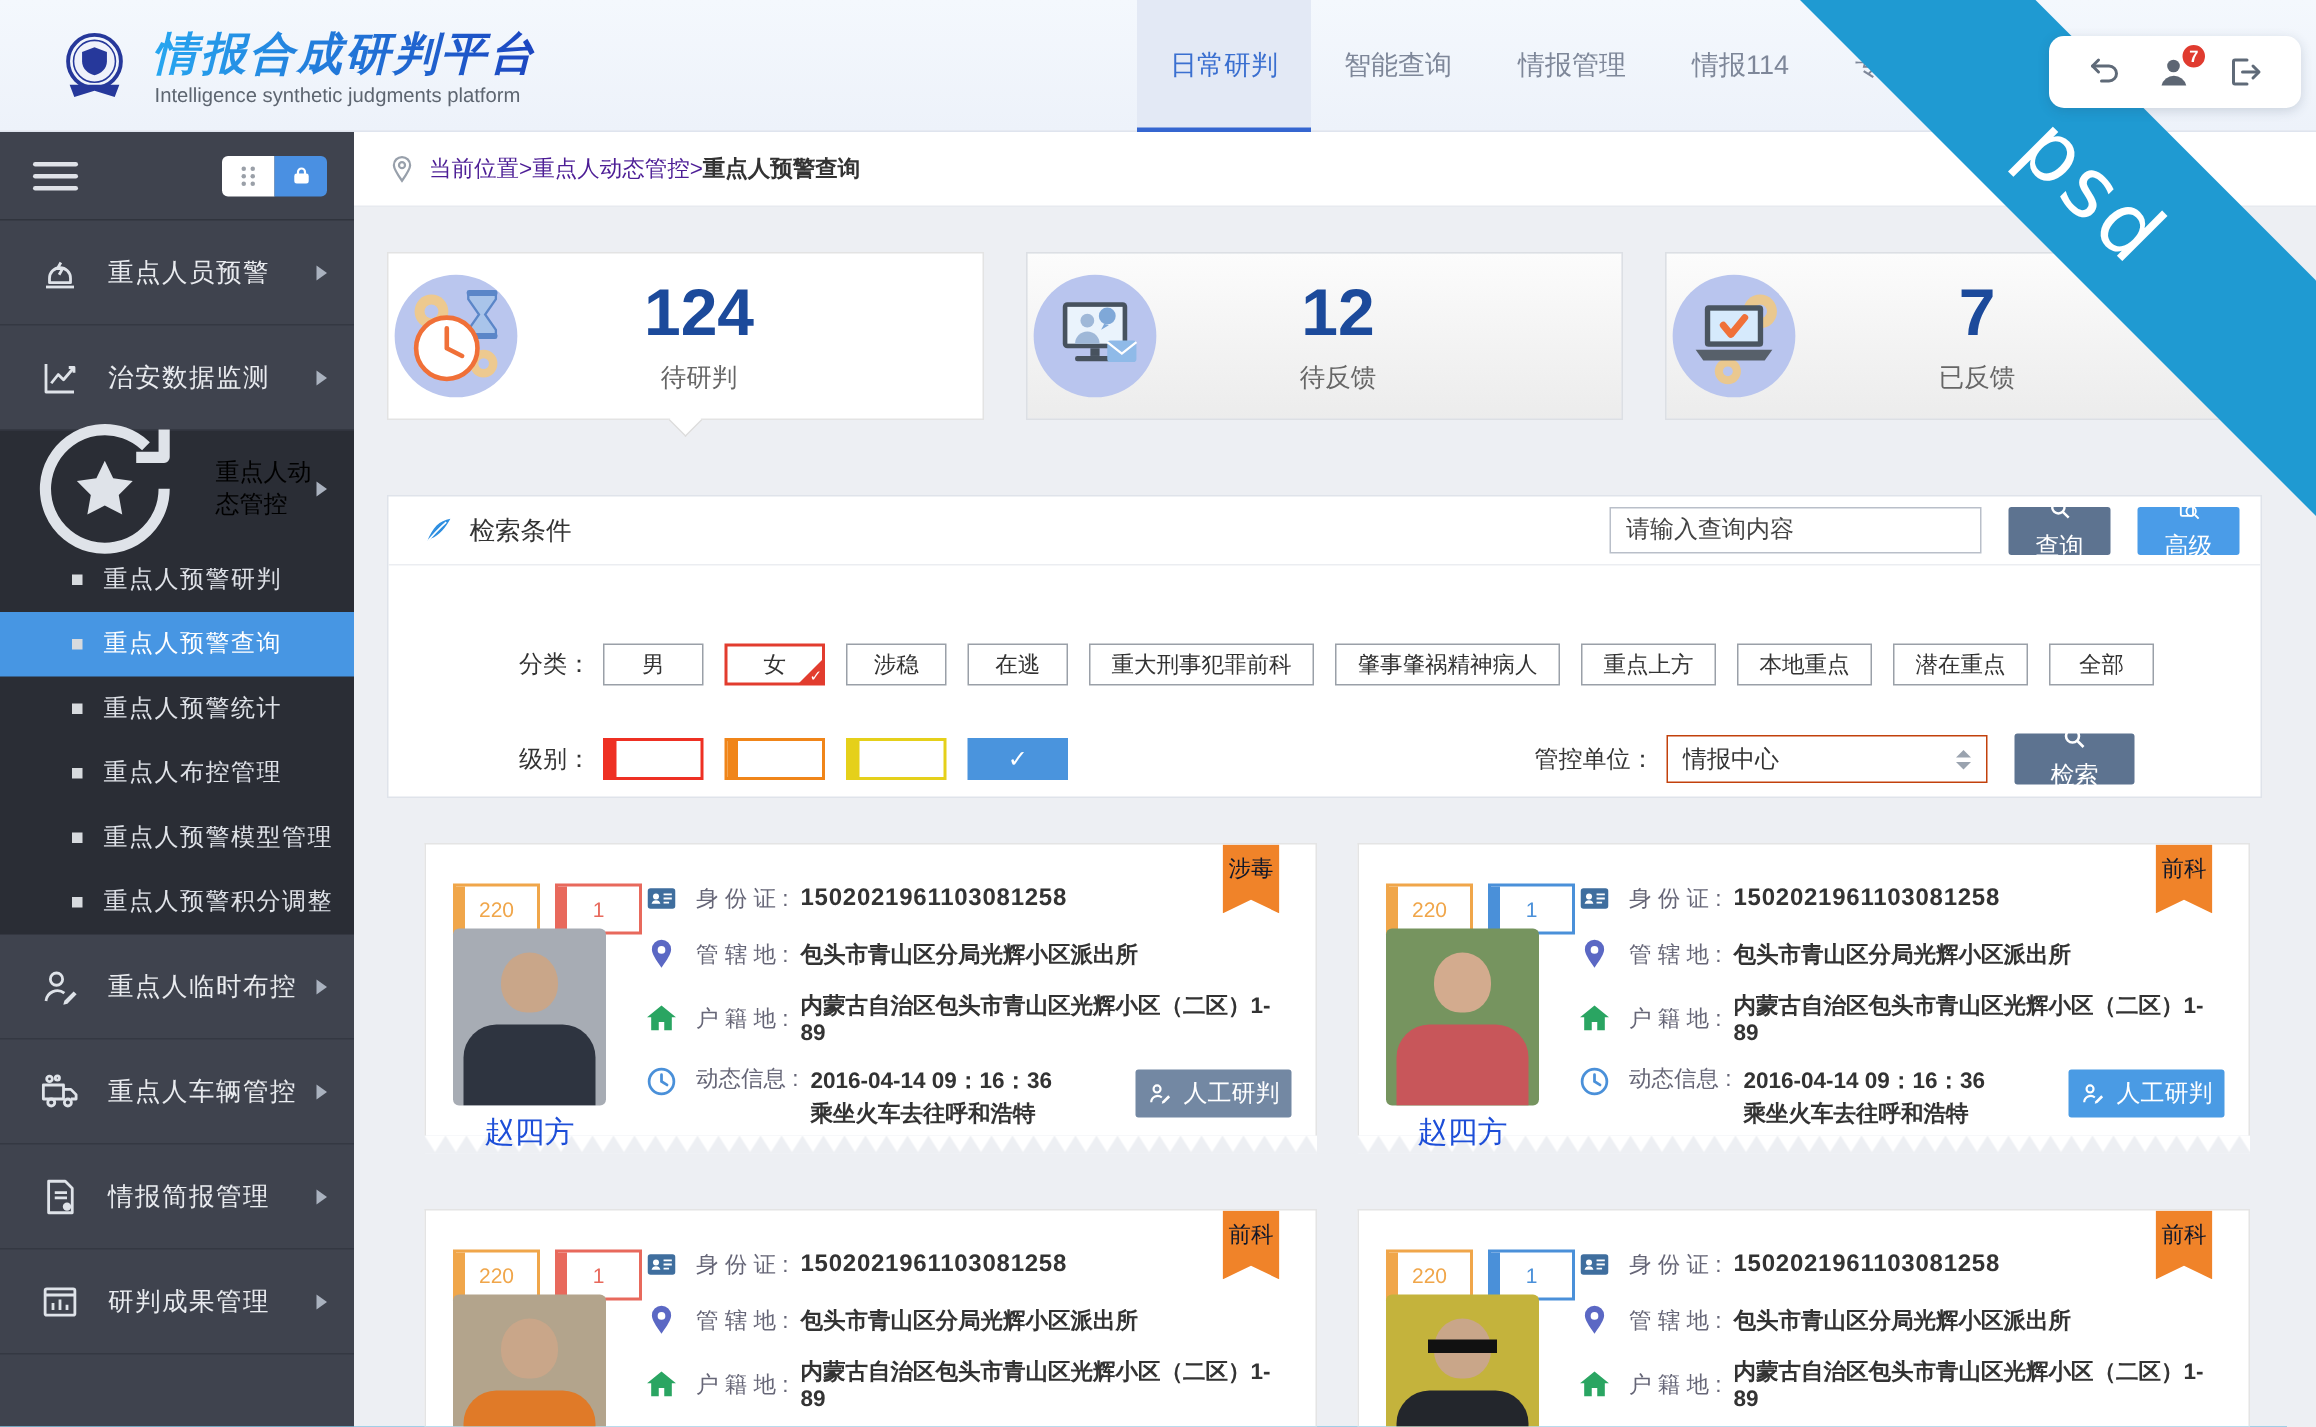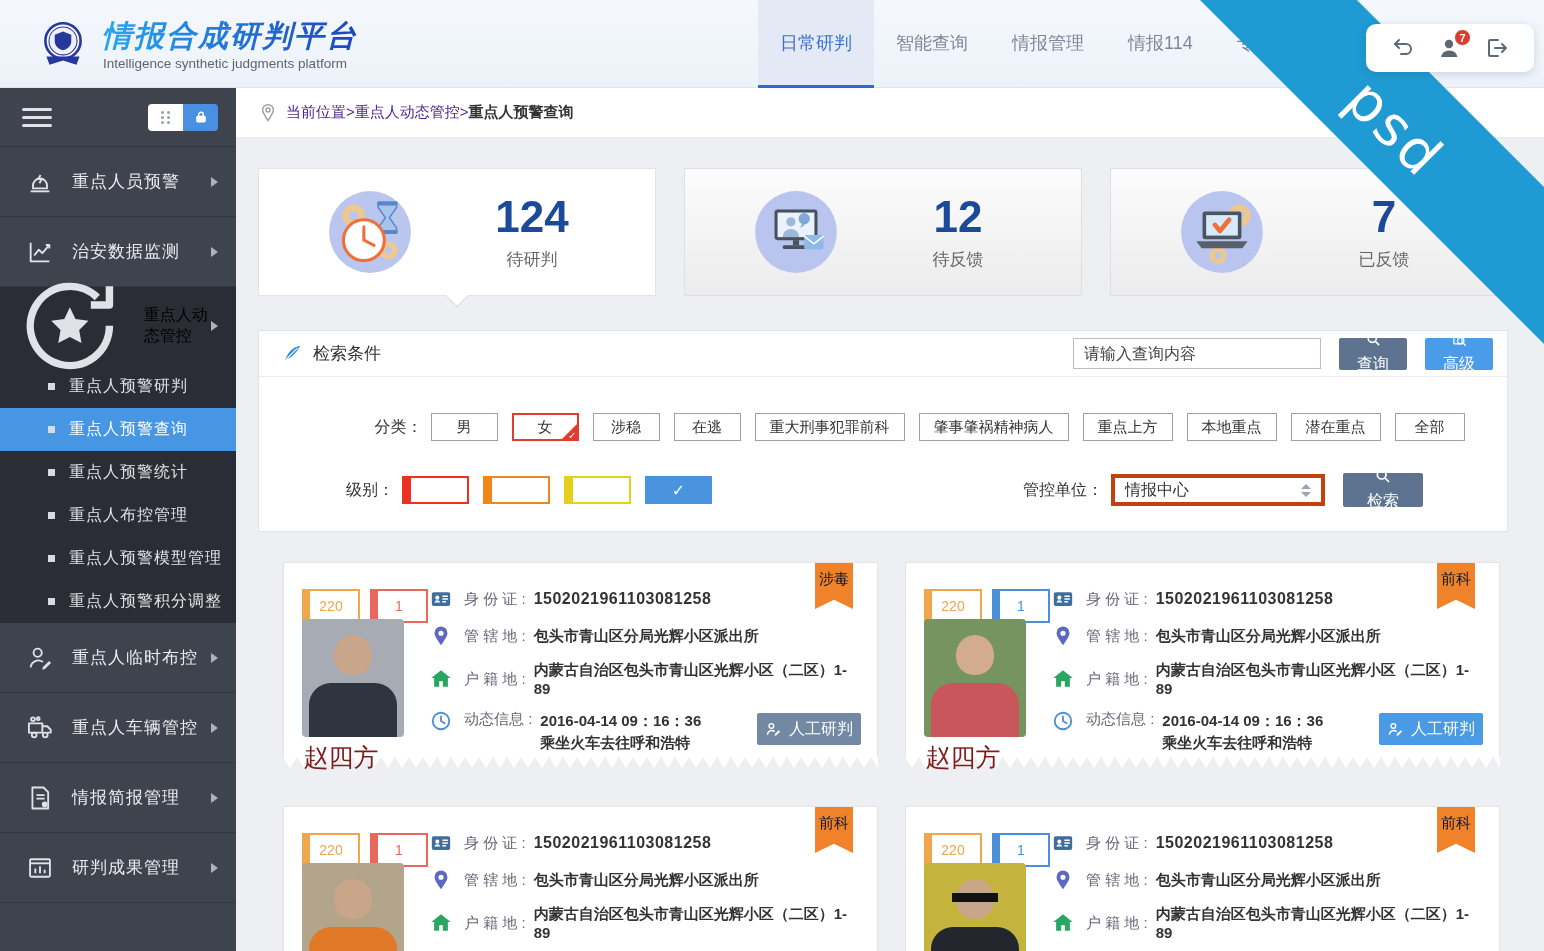--- a/index.html
+++ b/index.html
@@ -68,22 +68,22 @@
     border-bottom:1px solid #e7eaef; display:flex; align-items:center; padding-left:22px; z-index:5; }
   .bc-pin { width:20px; height:20px; margin-right:8px; }
   .bc-prefix { font-size:15px; color:#4c1d95; }
   .bc-current { font-size:15px; color:#333; font-weight:bold; }
 
   
   .content { position:absolute; left:236px; top:138px; width:1308px; height:813px; background:#edeff3; overflow:hidden; }
 
   
   .stats { position:absolute; left:22px; top:30px; display:flex; gap:28px; }
-  .scard { width:398px; height:128px; border:1px solid #dcdfe4; background:linear-gradient(#fcfcfc,#ececec);
-    display:flex; align-items:center; padding-left:66px; position:relative; cursor:pointer; }
+  .scard { width:398px; height:112px; border:1px solid #dcdfe4; background:linear-gradient(#fcfcfc,#ececec);
+    display:flex; align-items:center; position:relative; cursor:pointer; }
   .scard.active { background:#fff; border-color:#e3e3e3; }
   .scard .pointer { position:absolute; left:50%; bottom:-9px; width:16px; height:16px; background:#fff;
     border-right:1px solid #dcdcdc; border-bottom:1px solid #dcdcdc; transform:translateX(-50%) rotate(45deg); }
   .sicon-big { width:90px; height:90px; flex:none; }
   .snum { margin-left:62px; text-align:center; min-width:110px; }
   .snum .v { font-size:44px; font-weight:bold; color:#1c4a9b; line-height:46px; }
   .snum .l { font-size:17px; color:#666; margin-top:8px; }
 
   
   .fpanel { position:absolute; left:22px; top:192px; width:1250px; height:202px; background:#fff; border:1px solid #dfe3ea; }
@@ -93,40 +93,40 @@
   .fsearch { margin-left:auto; display:flex; align-items:center; }
   .fsearch input { width:248px; height:31px; border:1px solid #b9bfc9; padding:0 10px; font-size:16px; color:#333;
     font-family:inherit; outline:none; }
   .fsearch input::placeholder { color:#444; }
   .btn { height:32px; border:none; color:#fff; font-size:16px; font-family:inherit; display:inline-flex;
     align-items:center; justify-content:center; gap:7px; cursor:pointer; border-radius:2px; padding:0 12px; min-width:68px;flex-direction:column; }
   .btn svg { flex:none; }
   .btn-query { background:#5d7390; margin-left:18px; }
   .btn-adv { background:#4a9ce8; margin-left:18px; margin-right:6px; }
   .frow { display:flex; align-items:center; padding-left:87px; }
-  .frow1 { margin-top:36px;justify-content:center; }
+  .frow1 { margin-top:52px; }
   .frow2 { margin-top:32px; padding-right:84px; }
   .flabel { font-size:16px; color:#333; margin-right:8px; }
   .cat-btn { height:28px; border:1px solid #9aa0a8; background:#fff; color:#333; font-size:15px;
     font-family:inherit; margin-right:14px; cursor:pointer; padding:0 14px; position:relative; }
   .cat-btn.w4 { width:67px; padding:0; }
   .cat-btn.w8 { width:90px; padding:0; }
   .cat-btn.w5 { width:70px; padding:0; }
   .cat-btn.selected { border:2px solid #e23c2e; }
   .cat-btn.selected::after { content:""; position:absolute; right:-1px; bottom:-1px; width:0; height:0;
     border-left:17px solid transparent; border-bottom:17px solid #e23c2e; }
   .cat-btn.selected::before { content:"✓"; position:absolute; right:0; bottom:-2px; color:#fff; font-size:10px; z-index:1; }
   .chip { width:67px; height:28px; border:2px solid currentColor; background:#fff; margin-right:14px;
     position:relative; cursor:pointer; }
   .chip::before { content:""; position:absolute; left:0; top:0; bottom:0; width:7px; background:currentColor; }
   .chip.solid { border:none; color:#fff !important; display:flex; align-items:center; justify-content:center;
     font-size:16px; font-weight:bold; }
   .chip.solid::before { display:none; }
   .unit-wrap { margin-left:auto; display:flex; align-items:center; }
-  .select { width:214px; height:32px; border:4px solid #c2410c; background:#fff; display:flex; align-items:center;
+  .select { width:214px; height:32px; border:1px solid #c2410c; background:#fff; display:flex; align-items:center;
     padding:0 10px; font-size:16px; color:#333; cursor:pointer; }
   .sel-arrows { margin-left:auto; display:flex; flex-direction:column; gap:3px; }
   .sel-arrows .up { width:0; height:0; border-bottom:5px solid #9aa3af; border-left:5px solid transparent; border-right:5px solid transparent; }
   .sel-arrows .dn { width:0; height:0; border-top:5px solid #9aa3af; border-left:5px solid transparent; border-right:5px solid transparent; }
   .btn-search2 { background:#5d7390; margin-left:18px; height:34px; min-width:80px; }
 
   
   .cards { position:absolute; left:47px; top:424px; width:1217px; display:grid;
     grid-template-columns:595px 595px; column-gap:27px; row-gap:37px; }
   .pcard { position:relative; }
@@ -134,21 +134,21 @@
   .badges { position:absolute; left:18px; top:26px; display:flex; gap:10px; }
   .pbadge { width:58px; height:34px; border:2px solid currentColor; background:#fff; font-size:14px; font-weight:normal;
     display:flex; align-items:center; justify-content:center; position:relative; }
   .pbadge::before { content:""; position:absolute; left:0; top:0; bottom:0; width:6px; background:currentColor; }
   .ptag { position:absolute; right:24px; top:0; width:38px; height:46px; color:#0f172a; font-size:15px;
     text-align:center; padding-top:7px; clip-path:polygon(0 0,100% 0,100% 100%,50% 80%,0 100%); z-index:2; }
   .photo { position:absolute; left:18px; top:56px; width:102px; height:118px; border-radius:4px; overflow:hidden; }
   .ph-head { position:absolute; left:50%; top:16px; transform:translateX(-50%); width:38px; height:40px; border-radius:50% 50% 46% 46%; }
   .ph-body { position:absolute; left:50%; bottom:0; transform:translateX(-50%); width:88px; height:54px; border-radius:22px 22px 0 0; }
   .censor { position:absolute; left:50%; top:30px; transform:translateX(-50%); width:46px; height:9px; background:#111; }
-  .pname { position:absolute; left:6px; top:178px; width:102px; text-align:center; font-size:25px; color:#7f1d1d; }
+  .pname { position:absolute; left:18px; top:178px; width:102px; text-align:center; font-size:20px; color:#1d4ed8; }
   .rows { position:absolute; left:146px; top:24px; right:14px; }
   .prow { display:flex; align-items:center; margin-bottom:13px; min-height:24px; }
   .prow .ric { width:22px; height:22px; margin-right:12px; flex:none; }
   .rlabel { font-size:15px; color:#667; margin-right:8px; white-space:nowrap; }
   .rval { font-size:15px; color:#333; font-weight:bold; }
   .rval.idnum { font-size:16px; letter-spacing:.5px; }
   .prow.dyn { align-items:flex-start; margin-bottom:0; }
   .dynv .rval { line-height:22px; }
   .action-btn { position:absolute; right:16px; bottom:12px; width:104px; height:32px; border:none; border-radius:2px;
     color:#fff; font-size:16px; font-family:inherit; display:flex; align-items:center; justify-content:center;

